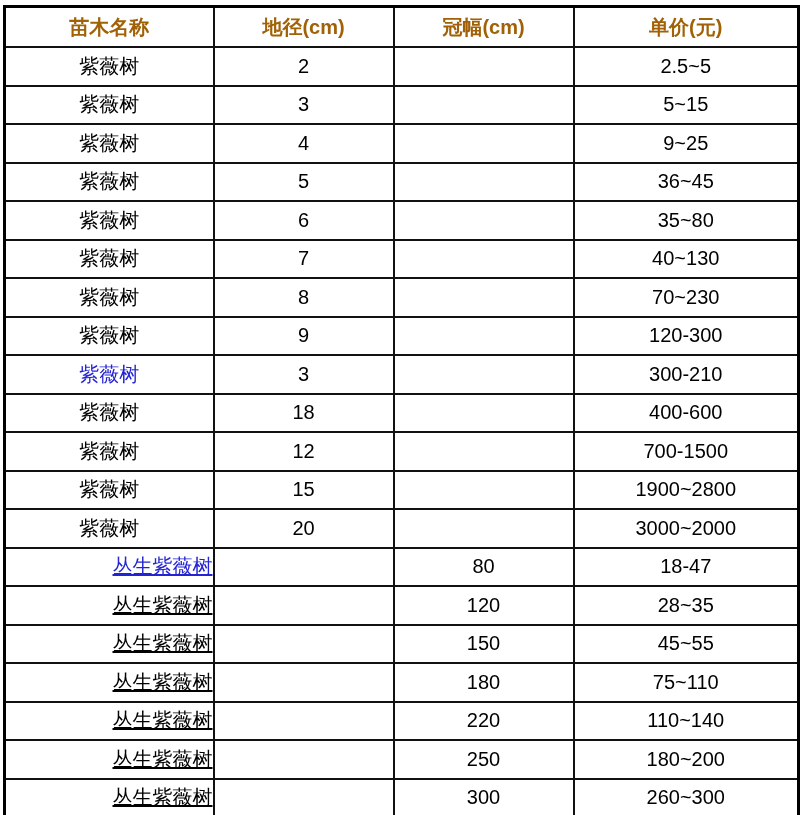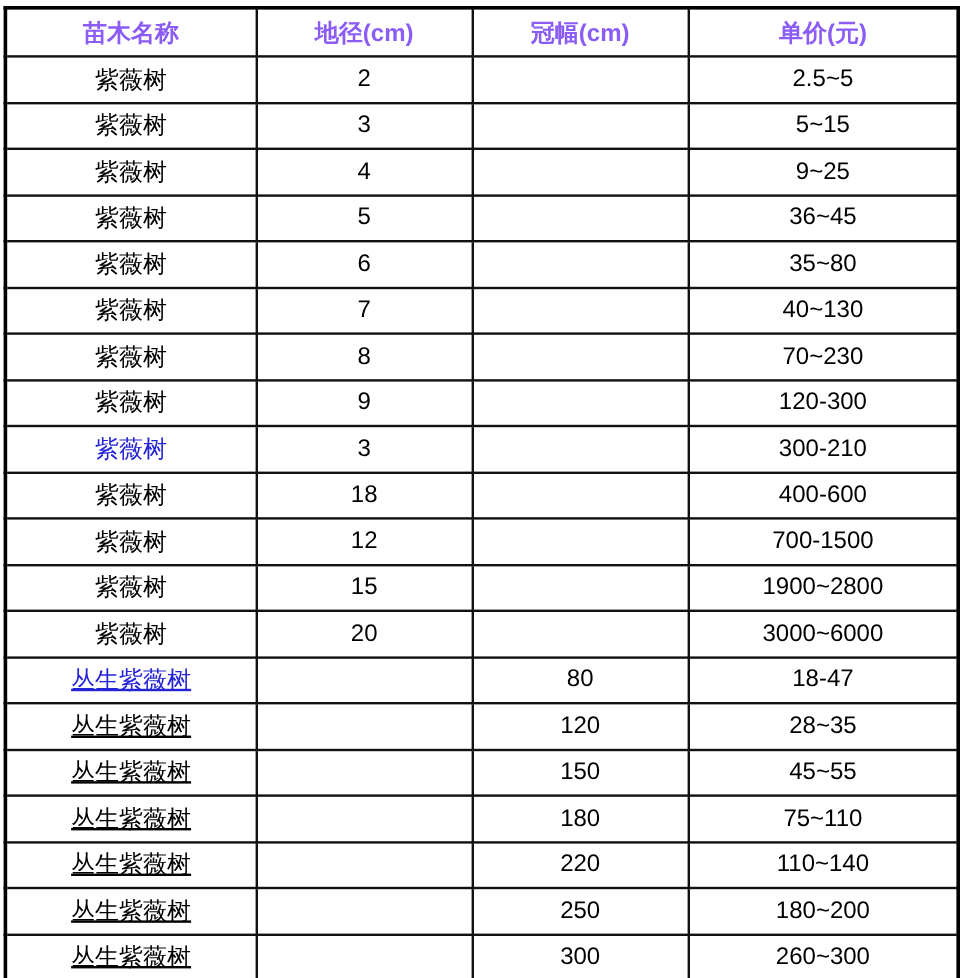--- a/index.html
+++ b/index.html
@@ -22,38 +22,38 @@
   }
   col.c-name  { width: 209px; }
   col.c-diam  { width: 180px; }
   col.c-crown { width: 180px; }
   col.c-price { width: 225px; }
   .price-table th {
     border: 2px solid #111111;
     height: 38px;
     font-size: 20px;
     font-weight: bold;
-    color: #8b5cf6;
+    color: #a16207;
     text-align: center;
     vertical-align: middle;
     padding: 0;
     margin-left: 29px;
   }
   .price-table td {
     border: 2px solid #111111;
     height: 36.5px;
     font-size: 20px;
     font-weight: normal;
     color: #000000;
     text-align: center;
     vertical-align: middle;
     padding: 0;
     white-space: nowrap;
   }
-  td.is-underline { text-decoration: underline; }
+  td.is-underline { text-decoration: underline; text-align: right; }
 </style>
 </head>
 <body>
 
 <div class="table-wrap">
   <table class="price-table">
     <colgroup>
       <col class="c-name">
       <col class="c-diam">
       <col class="c-crown">
@@ -149,21 +149,21 @@
     <td>紫薇树</td>
     <td>15</td>
     <td></td>
     <td>1900~2800</td>
   </tr>
 
   <tr>
     <td>紫薇树</td>
     <td>20</td>
     <td></td>
-    <td>3000~6000</td>
+    <td>3000~2000</td>
   </tr>
 
   <tr>
     <td class="is-underline" style="color: rgb(36, 36, 214);">丛生紫薇树</td>
     <td></td>
     <td>80</td>
     <td>18-47</td>
   </tr>
 
   <tr>

